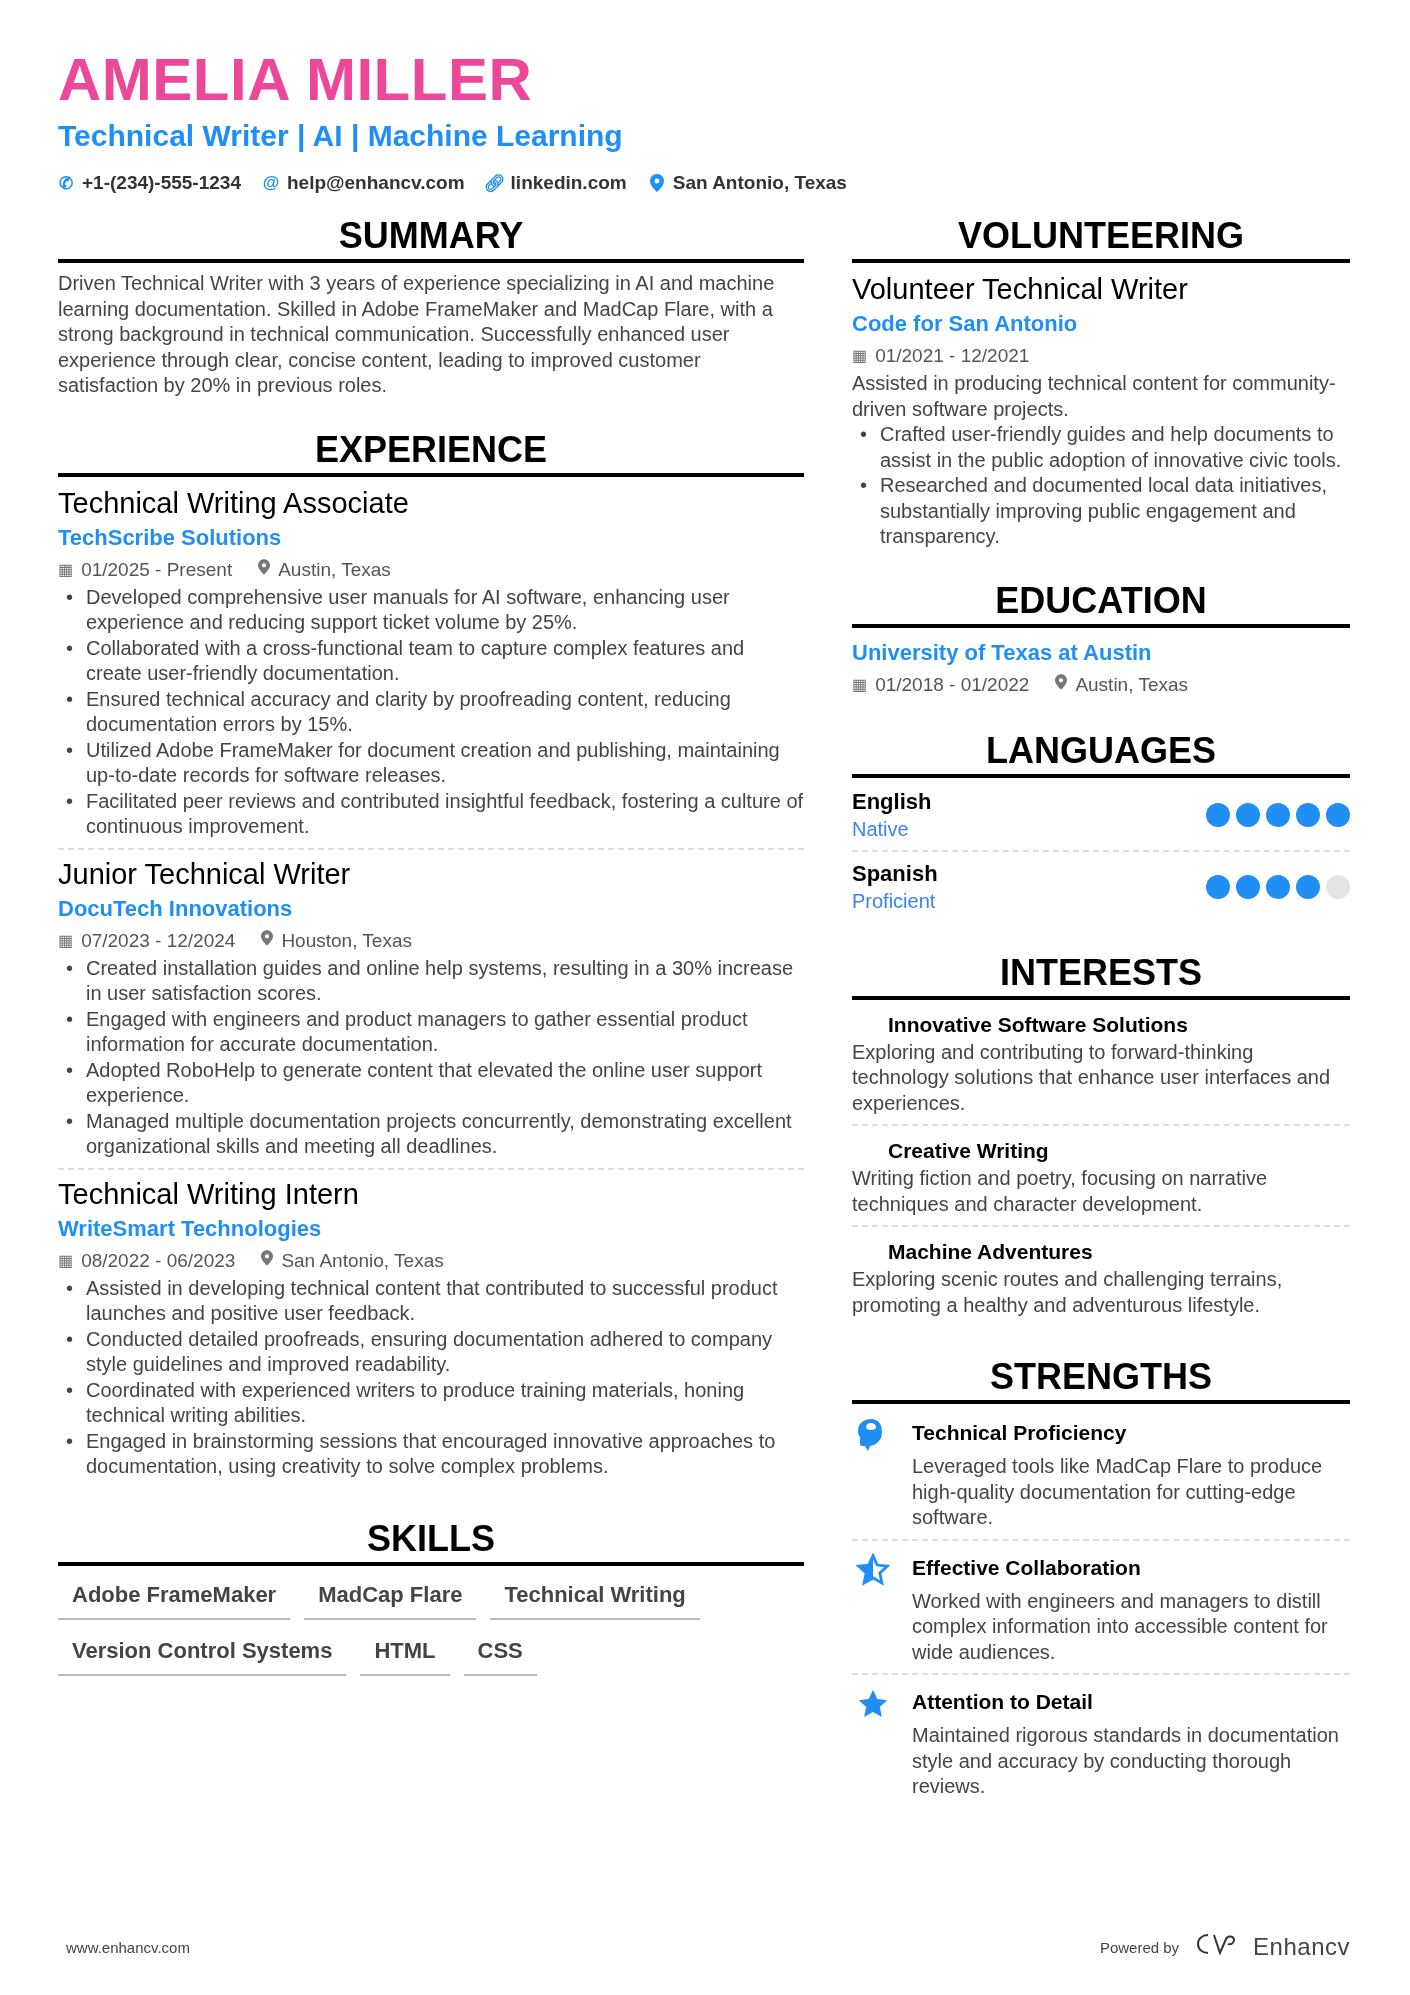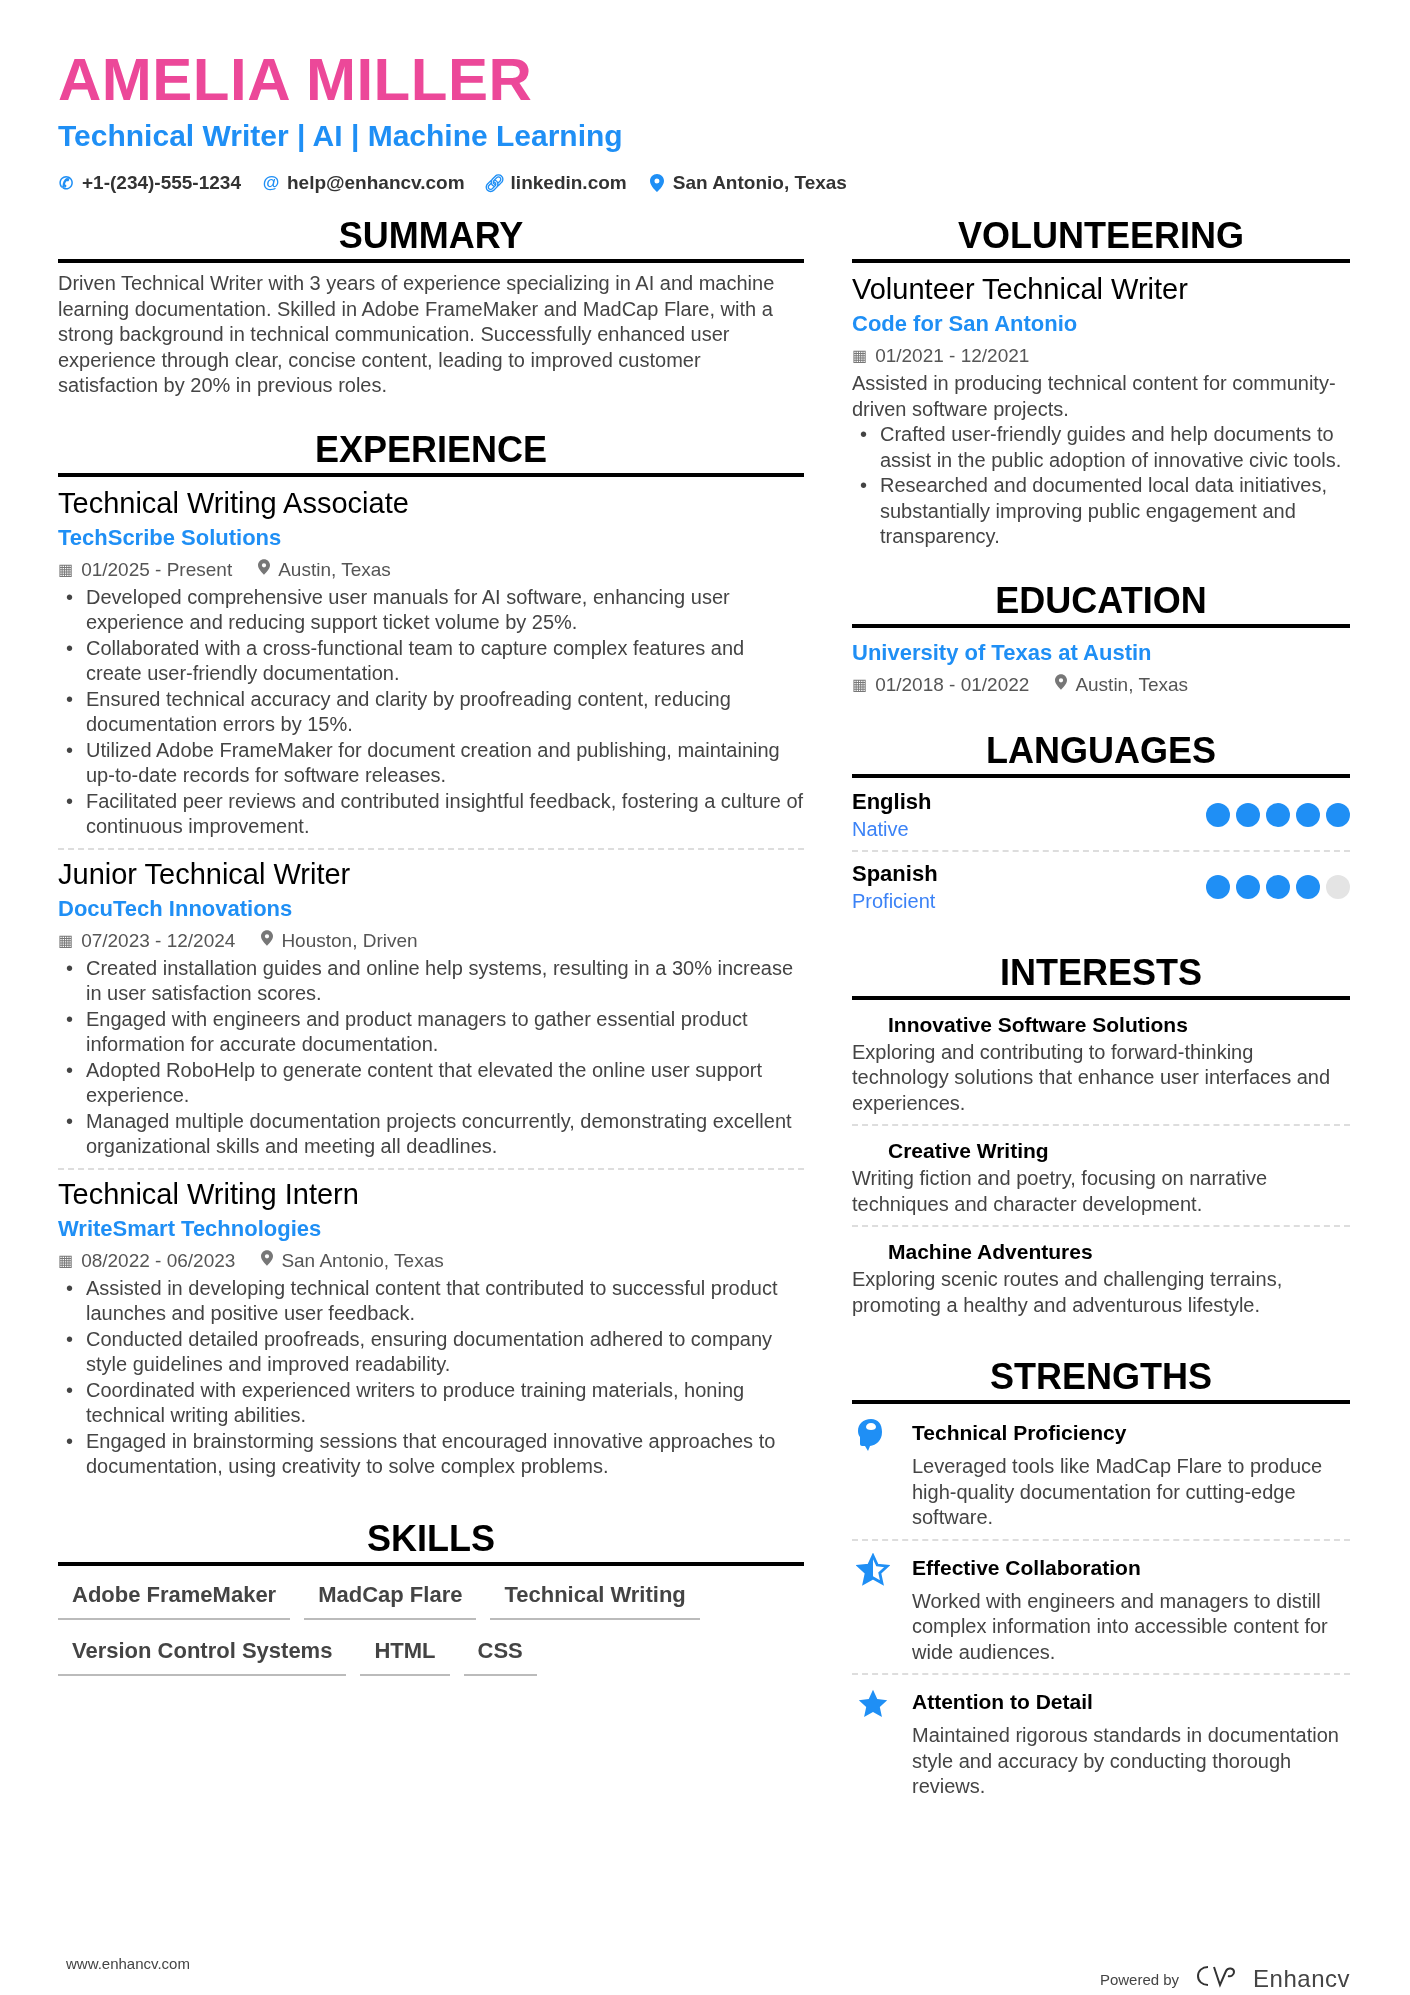--- a/index.html
+++ b/index.html
@@ -39,21 +39,21 @@
   .dot.off { background: #e4e4e4; }
   .int { padding: 2px 0 8px; border-bottom: 2px dashed #ddd; margin-bottom: 8px; }
   .int.last { border-bottom: none; }
   .int-title { font-size: 21px; font-weight: 700; color: #000; line-height: 30px; margin-left: 36px; }
   .str { display: flex; padding: 6px 0 8px; border-bottom: 2px dashed #ddd; margin-bottom: 6px; }
   .str.last { border-bottom: none; }
   .str-icon { width: 60px; color: #1f8ff5; font-size: 30px; padding-left: 4px; }
   .str-body { flex: 1; }
   .str-title { font-size: 21px; font-weight: 700; color: #000; line-height: 30px; margin-bottom: 6px; }
   .footer { position: absolute; top: 1932px; left: 66px; right: 60px; display: flex; justify-content: space-between; align-items: center; font-size: 15px; color: #444; }
-  .brand { display: flex; align-items: center; gap: 15px; margin-top: 32px; }
+  .brand { display: flex; align-items: center; gap: 15px; }
   .brand-name { font-size: 24px; color: #444; letter-spacing: 0.5px; }
   .brand-logo { font-size: 24px; color: #333; }
 </style>
 </head>
 <body>
 
 <div class="page">
 
   <div class="header">
     <div class="name">AMELIA MILLER</div>
@@ -121,21 +121,21 @@
         <div class="company">DocuTech Innovations</div>
         <div class="meta">
           <span class="mi">
               <span class="gi">▦</span>
               <span>07/2023 - 12/2024</span>
             </span>
           <span class="mi">
               <span class="gi"><svg width="12" height="16" viewBox="0 0 14 18">
                   <path d="M7 0C3.1 0 0 3.1 0 7c0 5 7 11 7 11s7-6 7-11c0-3.9-3.1-7-7-7zm0 9.5A2.5 2.5 0 1 1 7 4.5a2.5 2.5 0 0 1 0 5z" fill="#777"></path>
                 </svg></span>
-              <span>Houston, Driven</span>
+              <span>Houston, Texas</span>
             </span>
         </div>
         <ul class="bullets">
           <li>Created installation guides and online help systems, resulting in a 30% increase in user satisfaction scores.</li>
           <li>Engaged with engineers and product managers to gather essential product information for accurate documentation.</li>
           <li>Adopted RoboHelp to generate content that elevated the online user support experience.</li>
           <li>Managed multiple documentation projects concurrently, demonstrating excellent organizational skills and meeting all deadlines.</li>
         </ul>
       </div>
 

